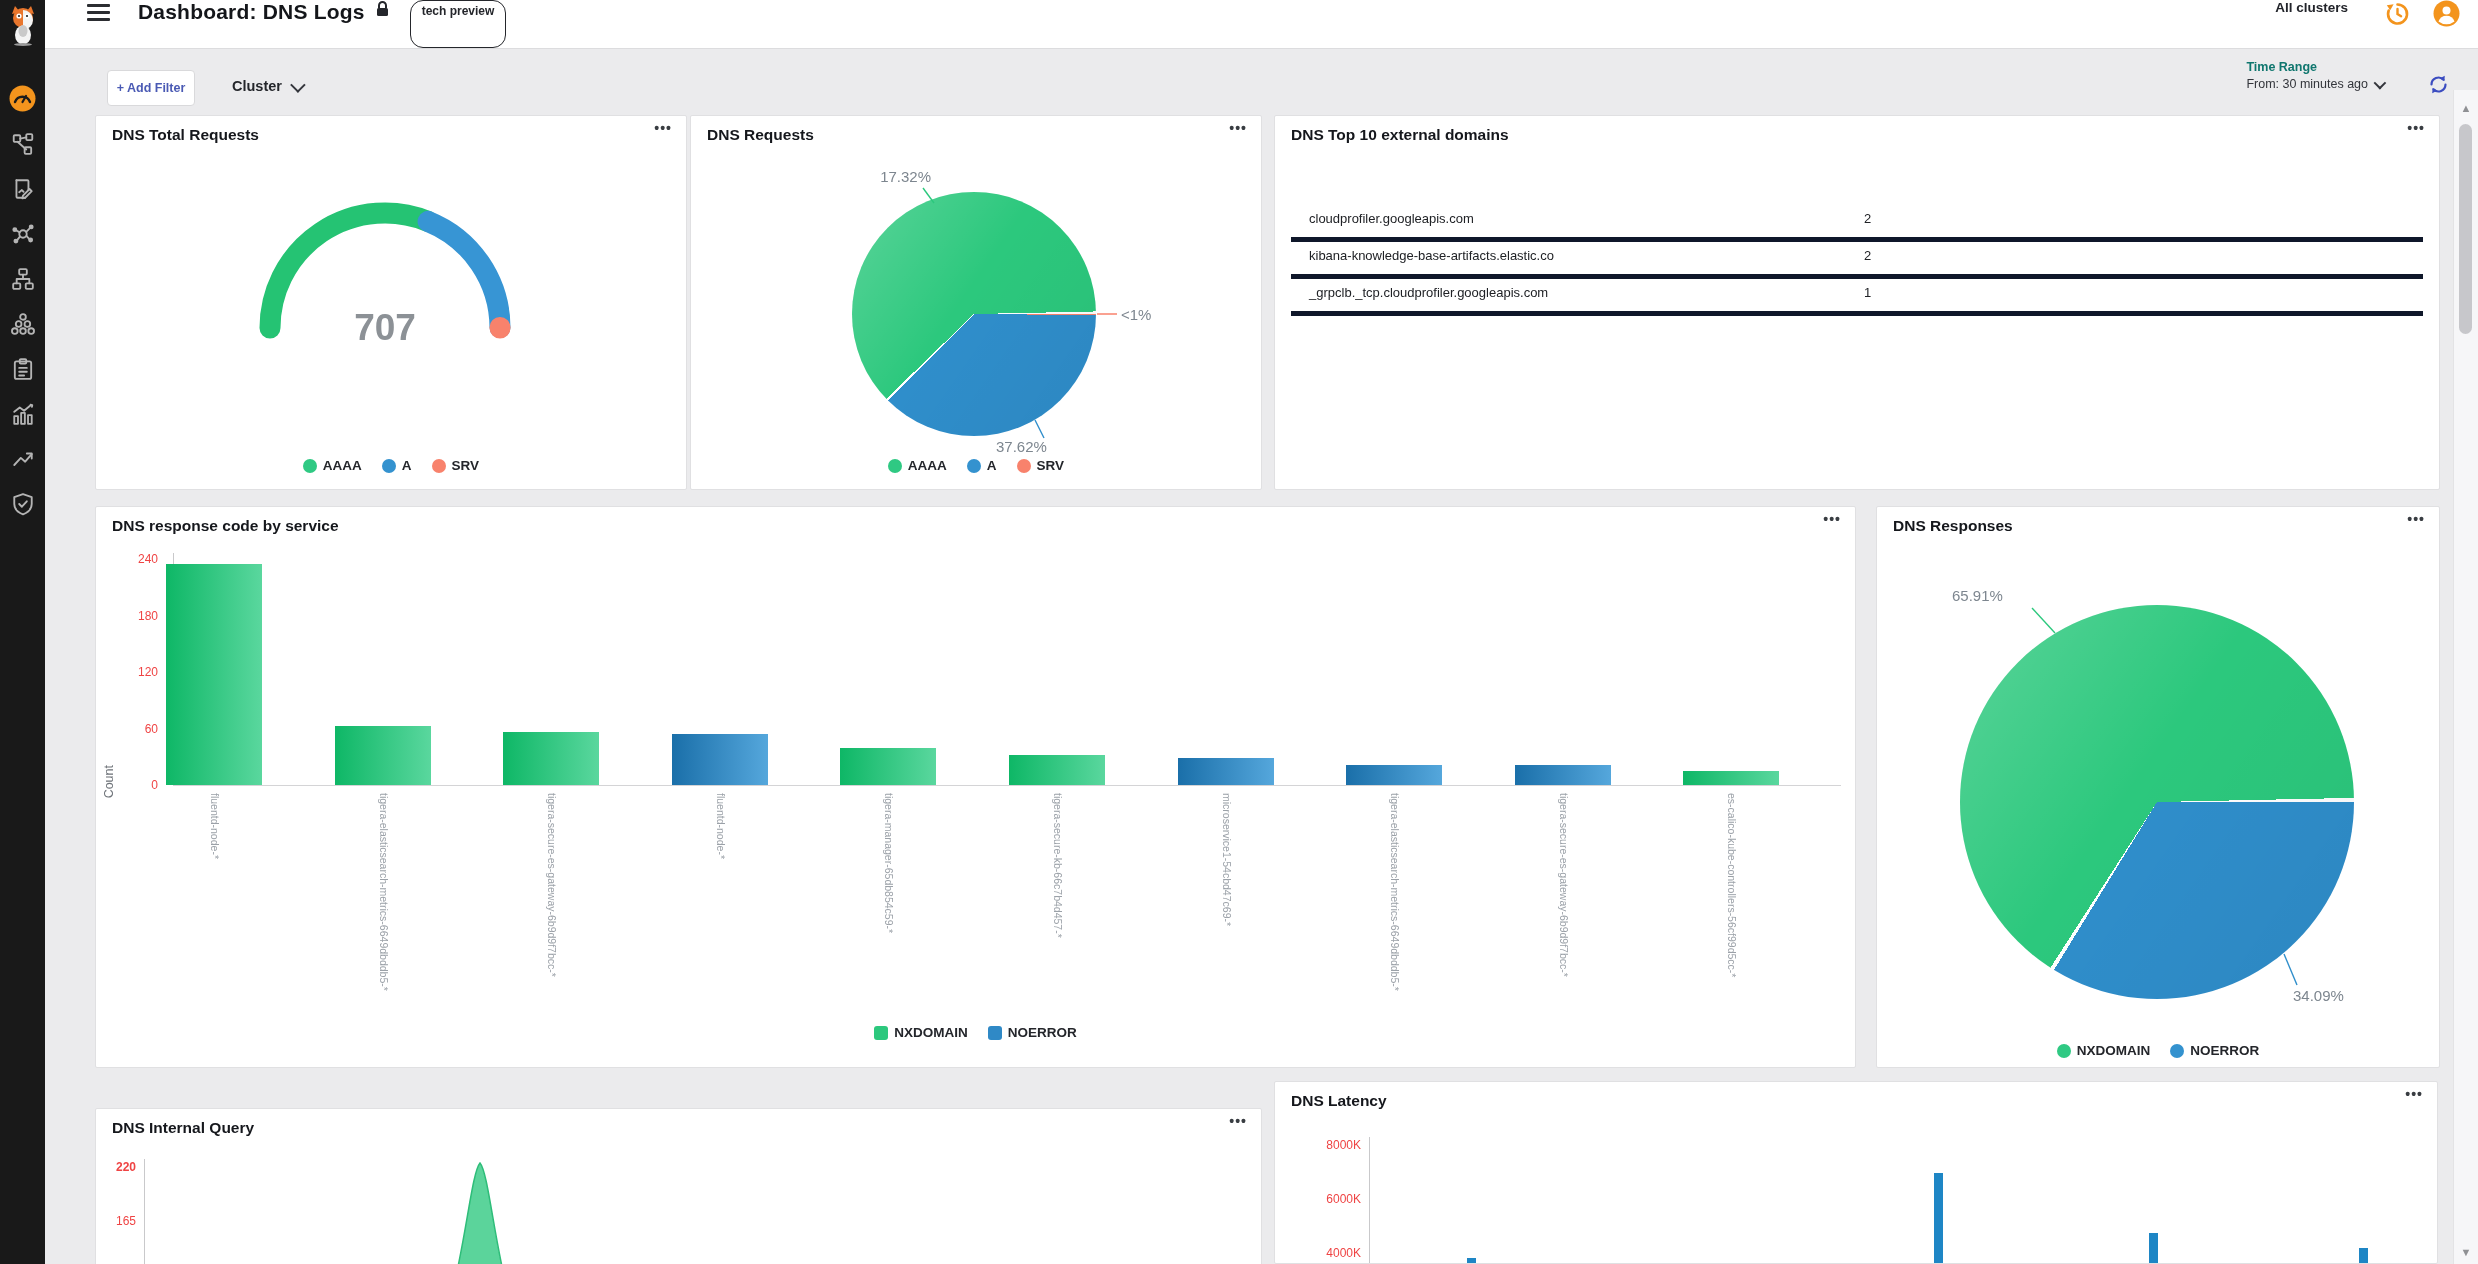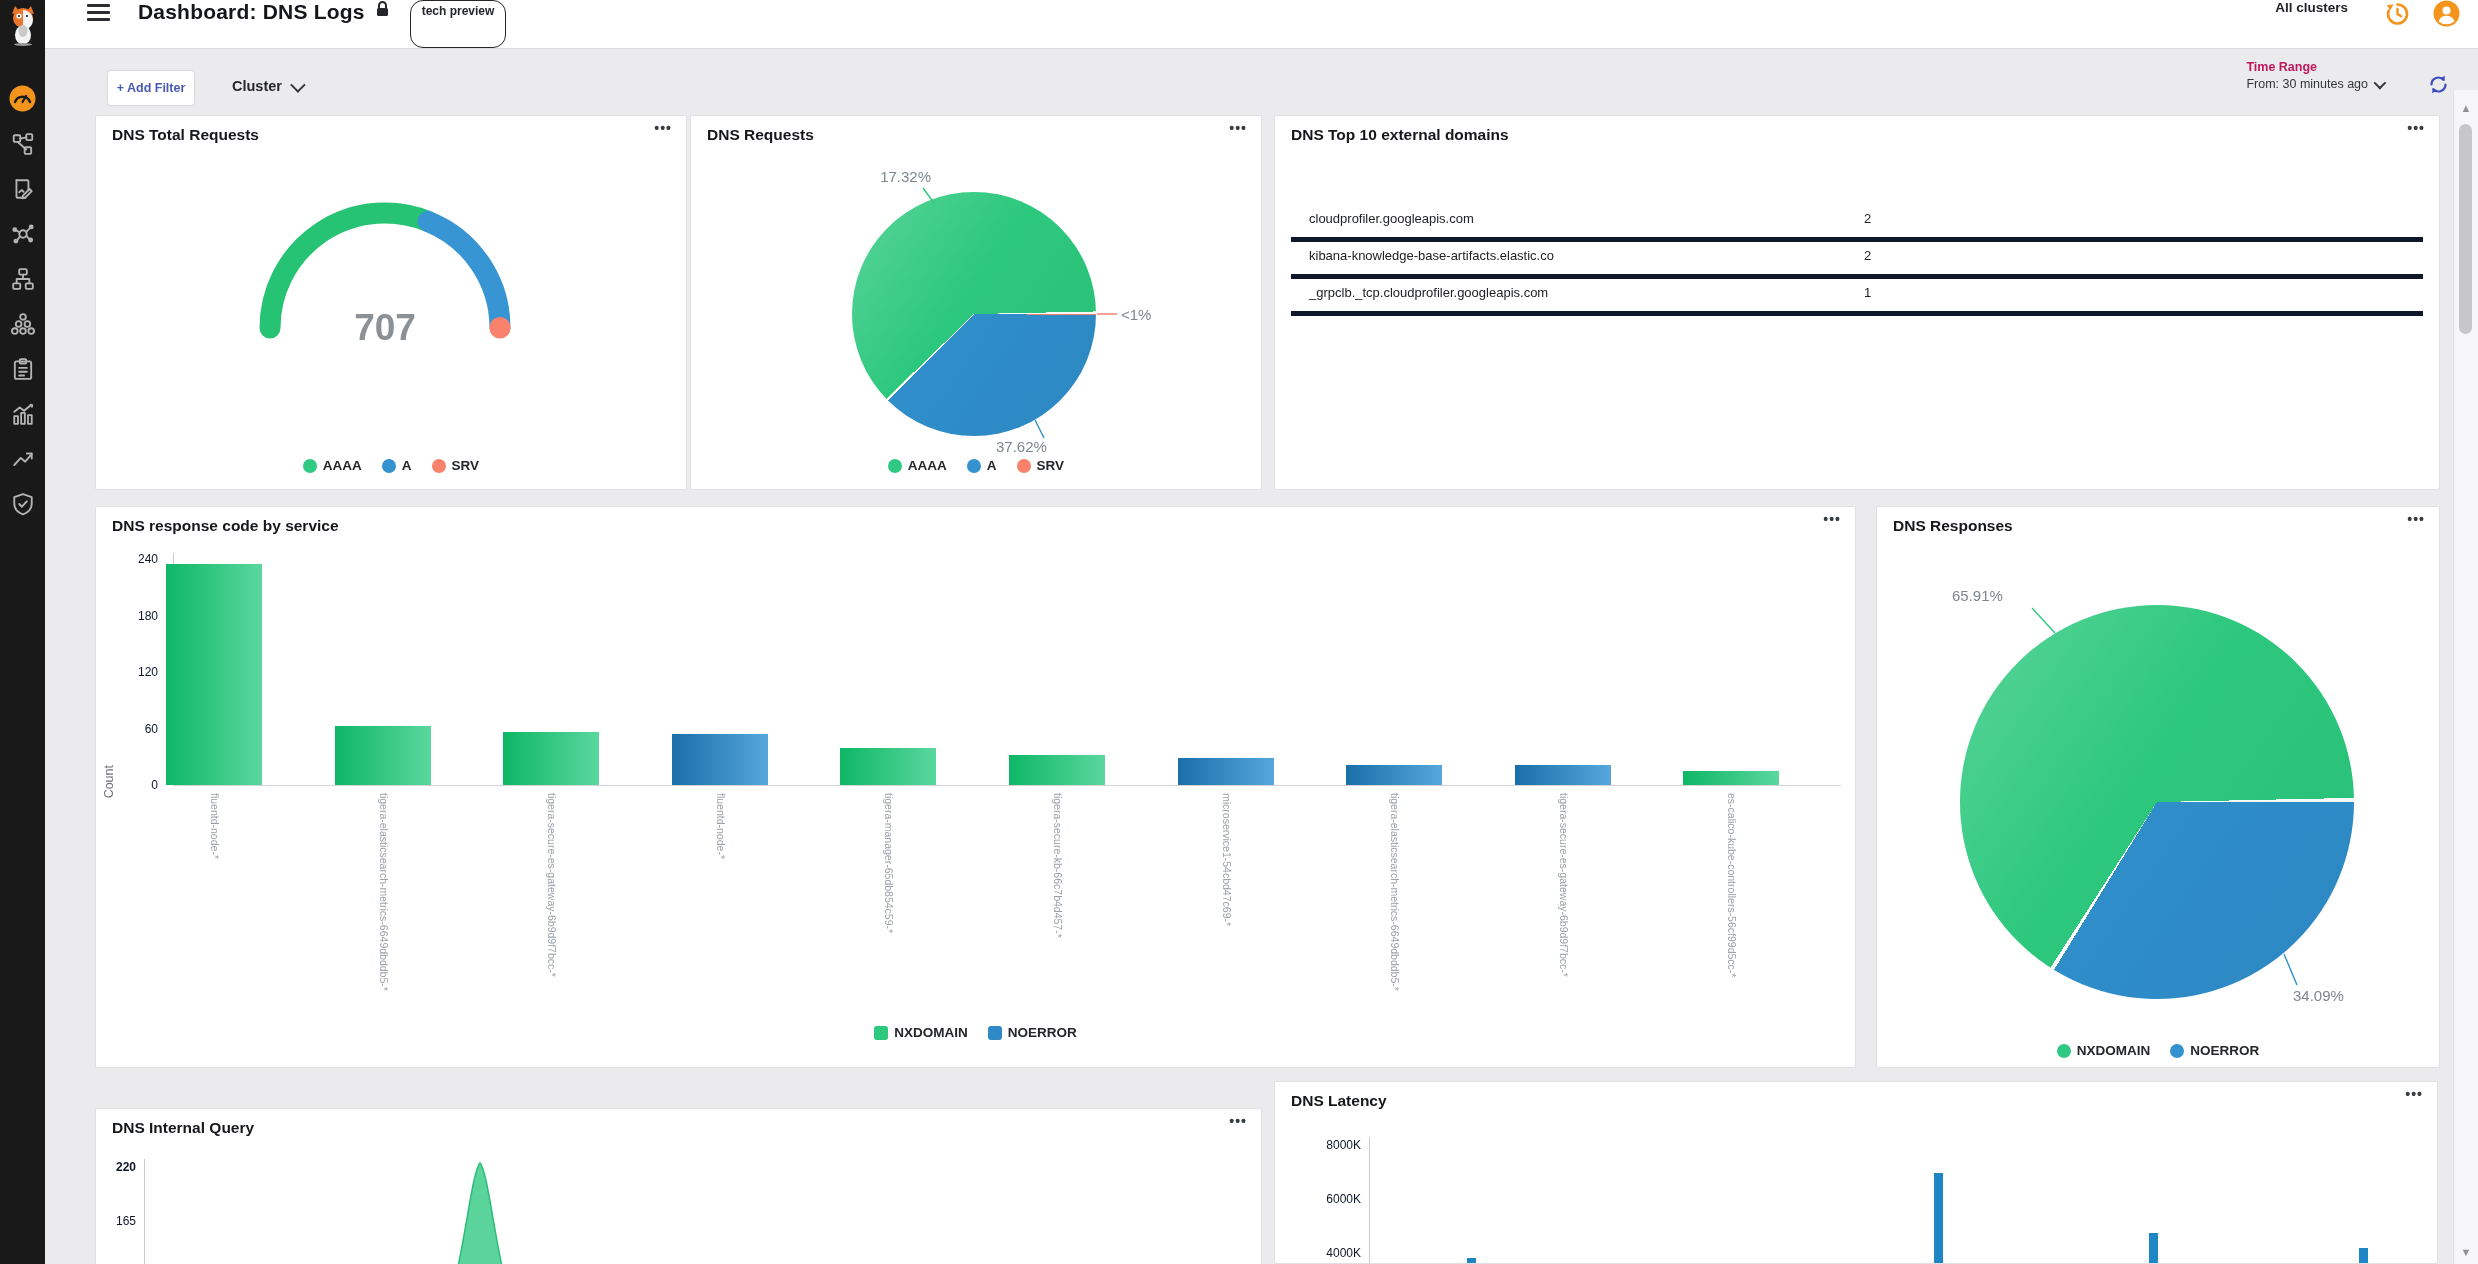--- a/index.html
+++ b/index.html
@@ -25,35 +25,35 @@
   .allclusters{font-size:13.5px;font-weight:700;color:#22242a;margin-right:36px;cursor:pointer}
   .hicon{margin-right:22px;cursor:pointer}
   
   #toolbar{position:absolute;left:45px;top:48px;right:0;height:66px}
   .addfilter{position:absolute;left:62px;top:22px;width:86px;height:34px;background:#fff;
              border:1px solid #d9d9db;border-radius:4px;font-size:12.5px;font-weight:700;
              color:#4a5ab4;display:flex;align-items:center;justify-content:center;cursor:pointer}
   .clusterdd{position:absolute;left:187px;top:30px;font-size:14.5px;font-weight:700;color:#24262b;
              display:flex;align-items:center;gap:9px;cursor:pointer}
   .timerange{position:absolute;right:95px;top:12px;text-align:left;cursor:pointer}
-  .tr-l{font-size:12.5px;font-weight:800;color:#be185d}
+  .tr-l{font-size:12.5px;font-weight:800;color:#0f766e}
   .tr-v{font-size:12.5px;color:#33353b;margin-top:3px;display:flex;align-items:center;gap:6px}
   .refresh{position:absolute;right:28px;top:25px;cursor:pointer}
   .chev{display:inline-block;width:9px;height:9px;border-right:2px solid #33353b;
         border-bottom:2px solid #33353b;transform:rotate(45deg) translateY(-2px)}
   
   .panel{position:absolute;background:#fff;border:1px solid #e0e0e2;border-radius:2px;
          box-sizing:border-box;overflow:hidden}
   .ptitle{position:absolute;left:16px;top:10px;font-size:15.5px;font-weight:800;color:#15171c;z-index:2}
   .pmenu{position:absolute;right:14px;top:4px;font-size:14px;font-weight:900;color:#393d42;
          letter-spacing:1px;cursor:pointer;z-index:3}
   .legend-row{position:absolute;left:0;right:0;display:flex;justify-content:center;gap:20px;align-items:center}
   .litem{display:flex;align-items:center;gap:6px;font-size:13.5px;font-weight:700;color:#24262b;cursor:pointer}
   .ldot{width:14px;height:14px;display:inline-block}
-  .ytick{position:absolute;font-size:12px;color:#0f172a;text-align:right;width:60px}
+  .ytick{position:absolute;font-size:12px;color:#ef4444;text-align:right;width:60px}
   .vlabel{position:absolute;writing-mode:vertical-rl;transform:rotate(180deg);
           font-size:12.5px;color:#6d7278}
   .xlab{position:absolute;font-size:10.5px;color:#9ba1a8;white-space:nowrap;
         transform:rotate(90deg);transform-origin:0 0}
   .bar{position:absolute}
   .bar.g{background:linear-gradient(90deg,#0eb766,#5ad79e)}
   .bar.b{background:linear-gradient(90deg,#1a6fa9,#55a7dc)}
   .pie{position:absolute;border-radius:50%}
   .pie::after{content:"";position:absolute;inset:0;border-radius:50%;
               background:linear-gradient(125deg,rgba(255,255,255,.22),rgba(255,255,255,0) 45%,rgba(0,0,0,.05))}

